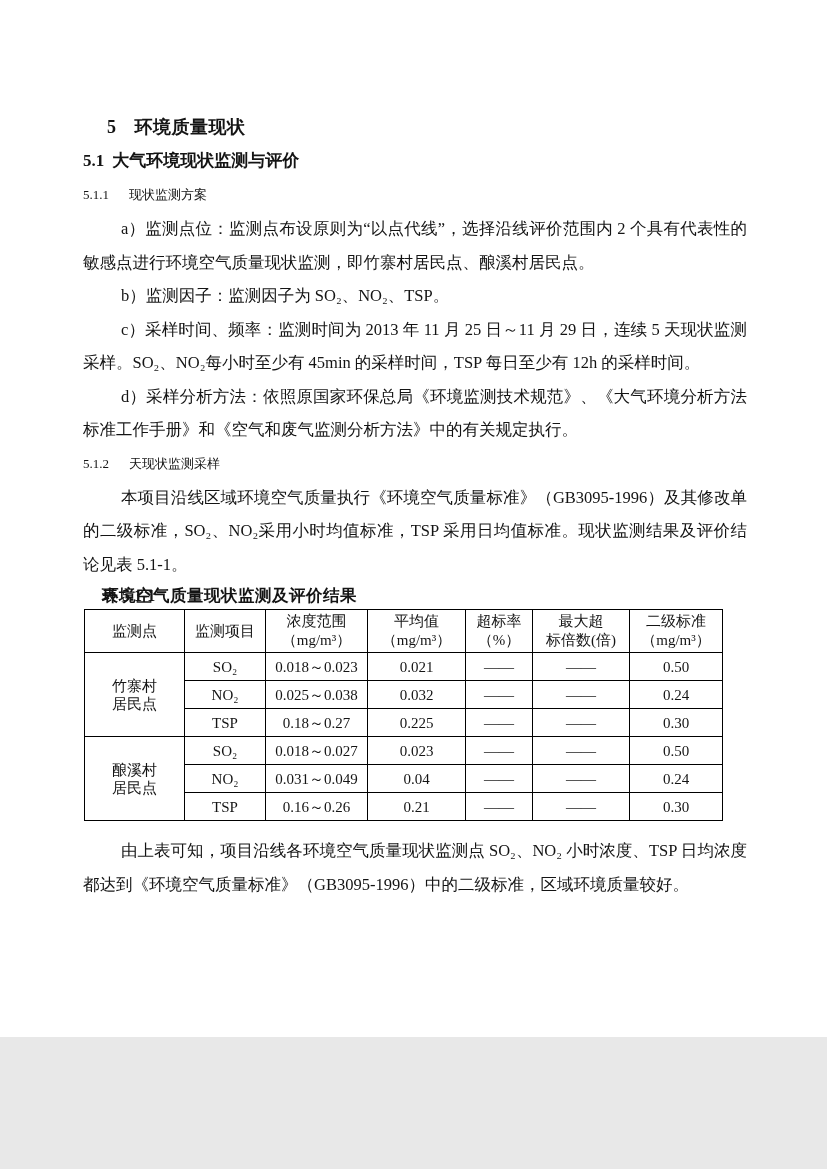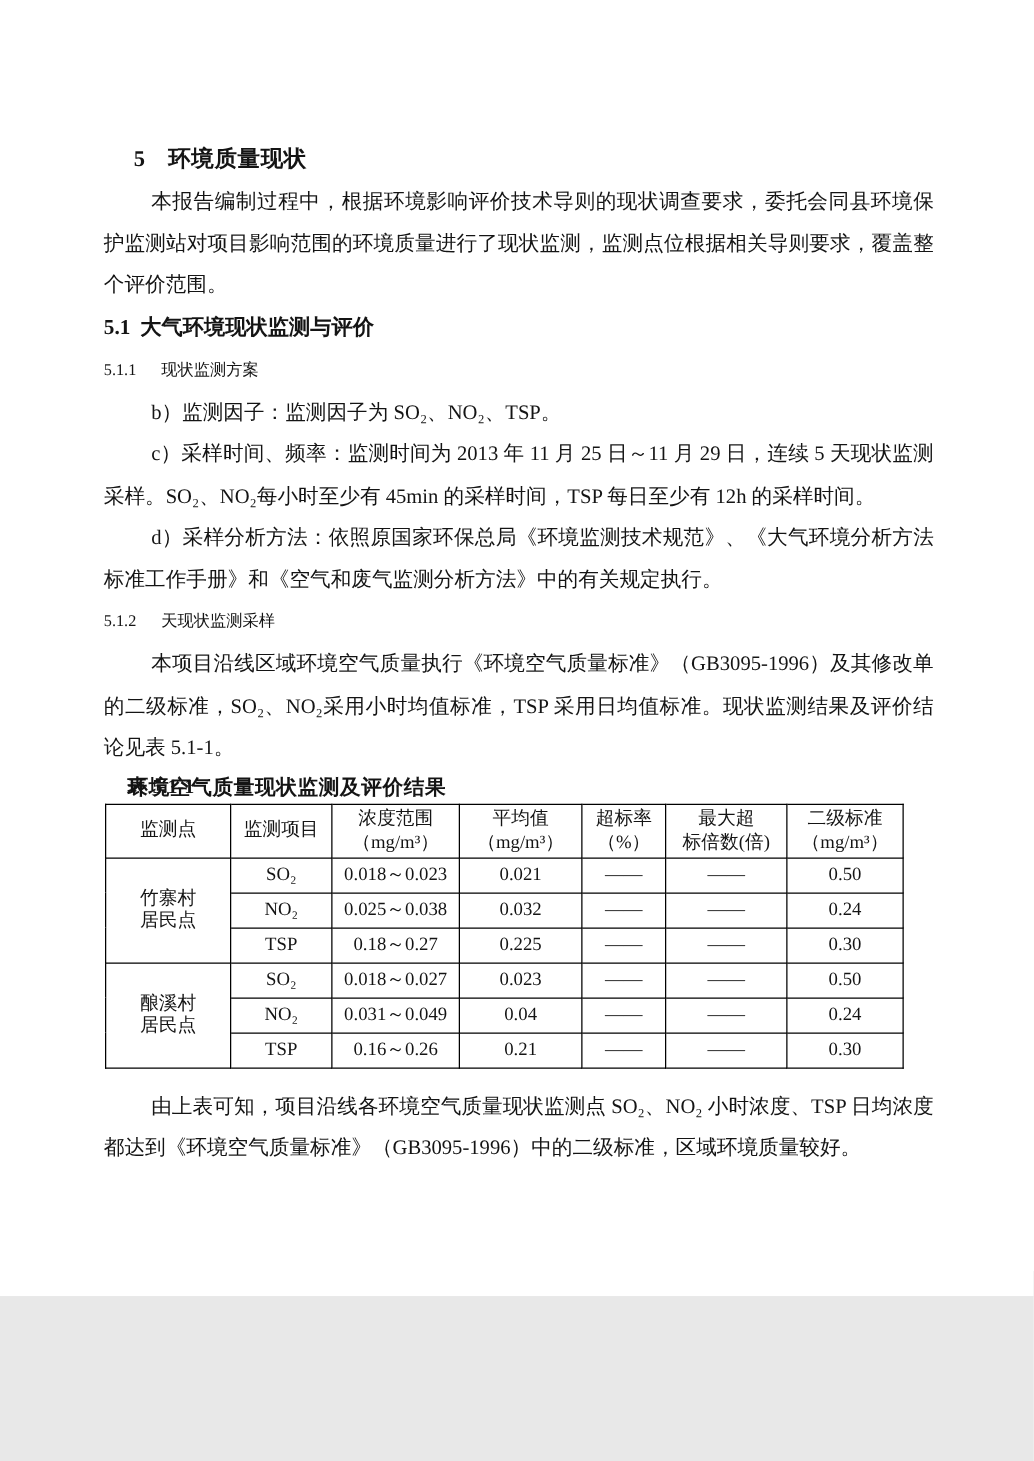--- a/index.html
+++ b/index.html
@@ -108,30 +108,30 @@
 </style>
 </head>
 <body>
 
 <div class="page">
 
   <div class="h1">
     <span class="num">5</span><span>环境质量现状</span>
   </div>
 
-  <p class="para">本报告编制过程中，根据环境影响评价技术导则的现状调查要求，委托会同县环境保护监测站对项目影响范围的环境质量进行了现状监测，监测点位根据相关导则要求，覆盖整个评价范围。</p>
 
   <div class="h2">
     <span class="num">5.1</span><span>大气环境现状监测与评价</span>
   </div>
 
   <div class="h3">
     <span class="num">5.1.1</span><span>现状监测方案</span>
   </div>
 
+  <p class="para">a）监测点位：监测点布设原则为“以点代线”，选择沿线评价范围内 2 个具有代表性的敏感点进行环境空气质量现状监测，即竹寨村居民点、酿溪村居民点。</p>
   <p class="para">b）监测因子：监测因子为 SO₂、NO₂、TSP。</p>
   <p class="para">c）采样时间、频率：监测时间为 2013 年 11 月 25 日～11 月 29 日，连续 5 天现状监测采样。SO₂、NO₂每小时至少有 45min 的采样时间，TSP 每日至少有 12h 的采样时间。</p>
   <p class="para">d）采样分析方法：依照原国家环保总局《环境监测技术规范》、《大气环境分析方法标准工作手册》和《空气和废气监测分析方法》中的有关规定执行。</p>
 
   <div class="h3">
     <span class="num">5.1.2</span><span>天现状监测采样</span>
   </div>
 
   <p class="para">本项目沿线区域环境空气质量执行《环境空气质量标准》（GB3095-1996）及其修改单的二级标准，SO₂、NO₂采用小时均值标准，TSP 采用日均值标准。现状监测结果及评价结论见表 5.1-1。</p>
 

